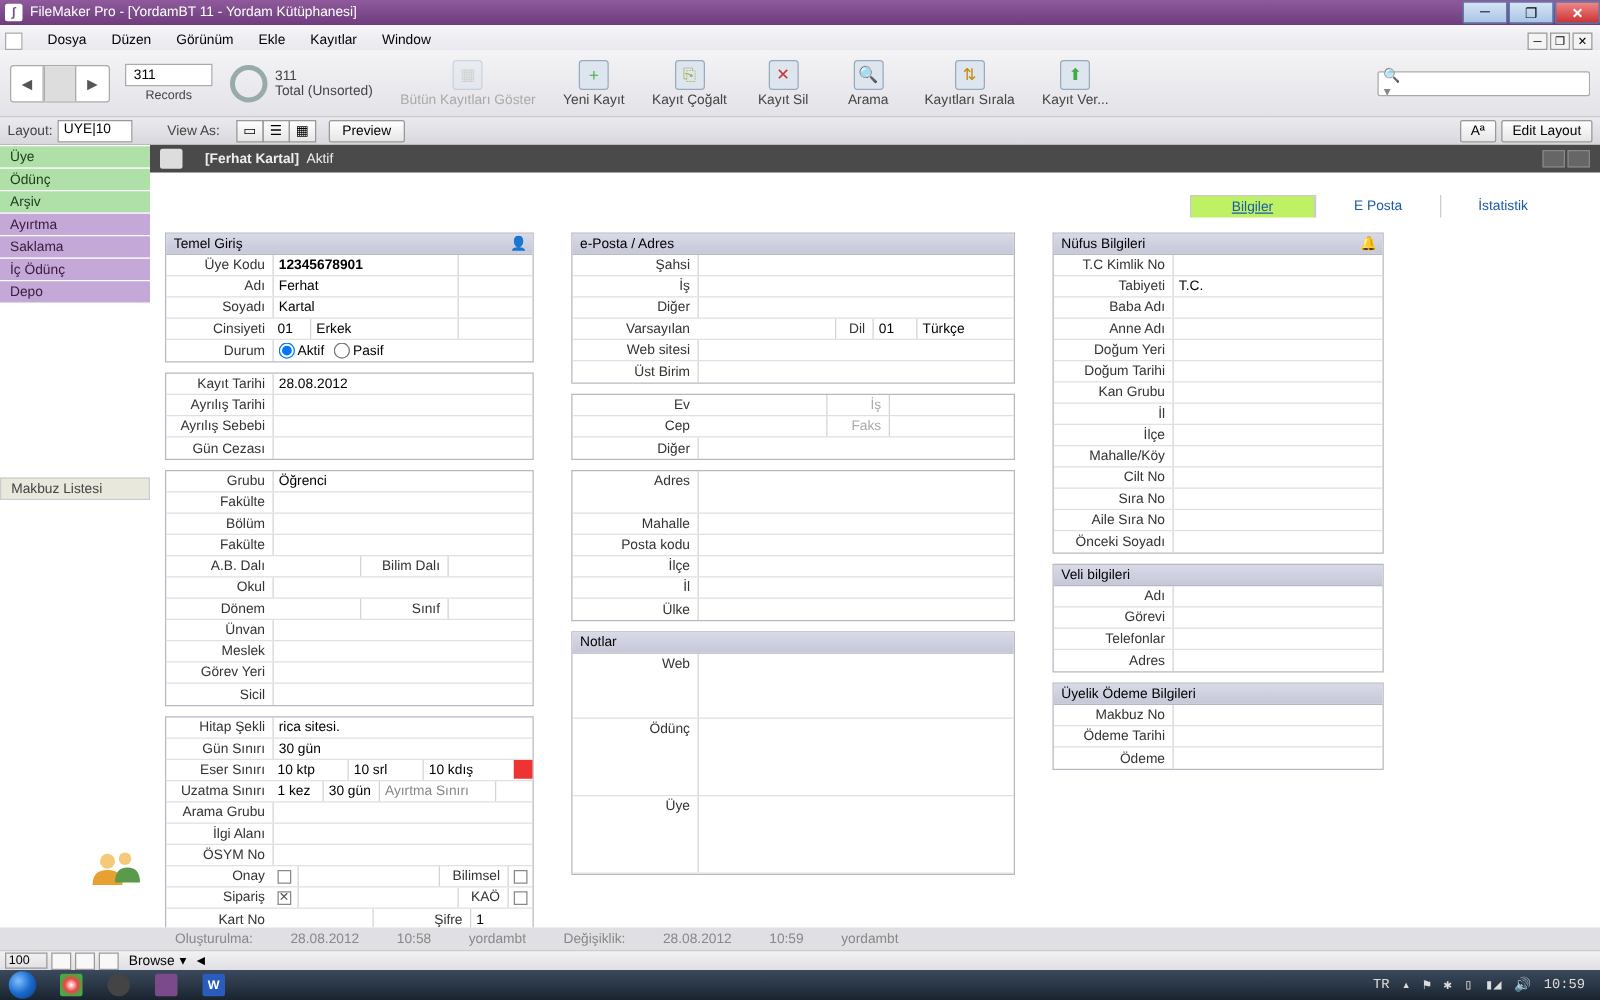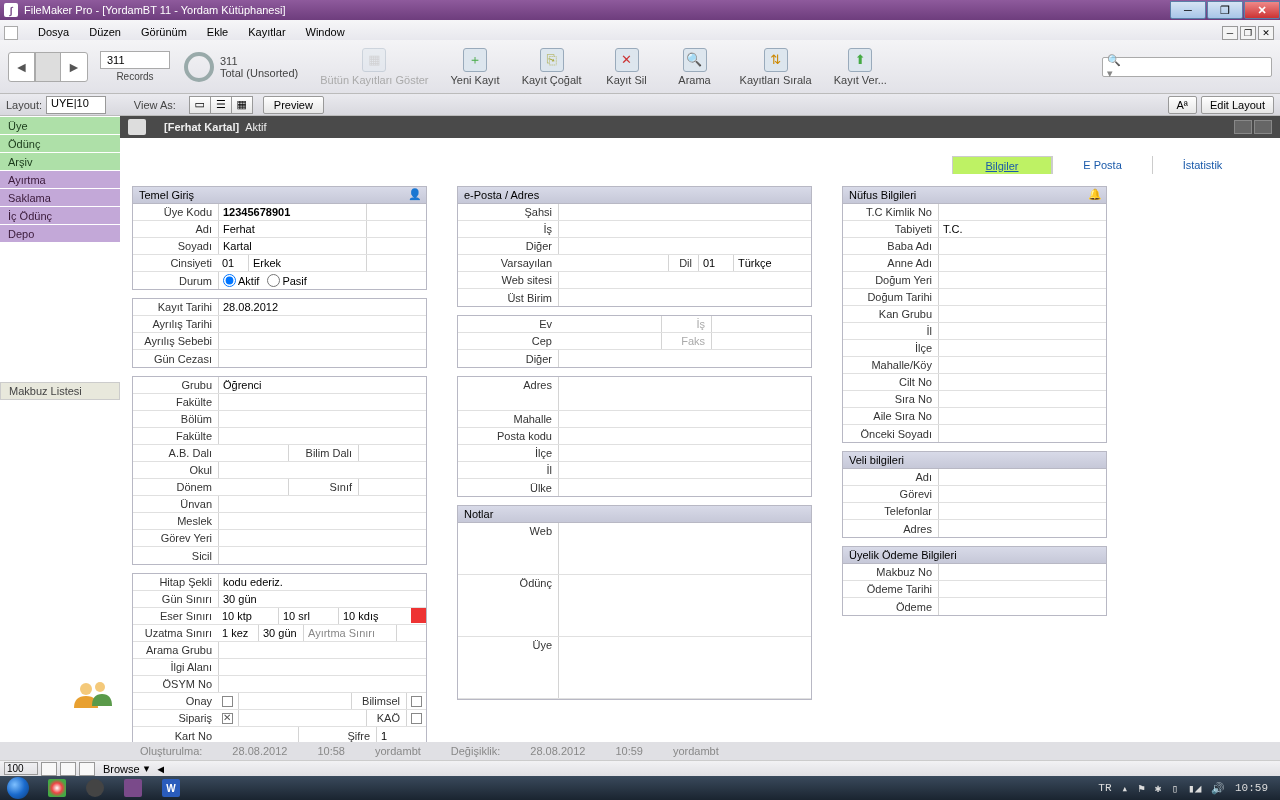--- a/index.html
+++ b/index.html
@@ -354,21 +354,21 @@
           </div>
         <div class="row">
             <div class="lbl" style="width:85px">Sicil</div>
             <div class="val"></div>
           </div>
       </div>
 
       <div class="sect">
         <div class="row">
             <div class="lbl" style="width:85px">Hitap Şekli</div>
-            <div class="val">kodu ederiz.</div>
+            <div class="val">rica sitesi.</div>
           </div>
         <div class="row">
             <div class="lbl" style="width:85px">Gün Sınırı</div>
             <div class="val">30 gün</div>
           </div>
         <div class="row">
             <div class="lbl" style="width:85px">Eser Sınırı</div>
             <div class="flexr" style="flex:1">
               <div style="width:60px">10 ktp</div>
               <div style="width:60px">10 srl</div>

